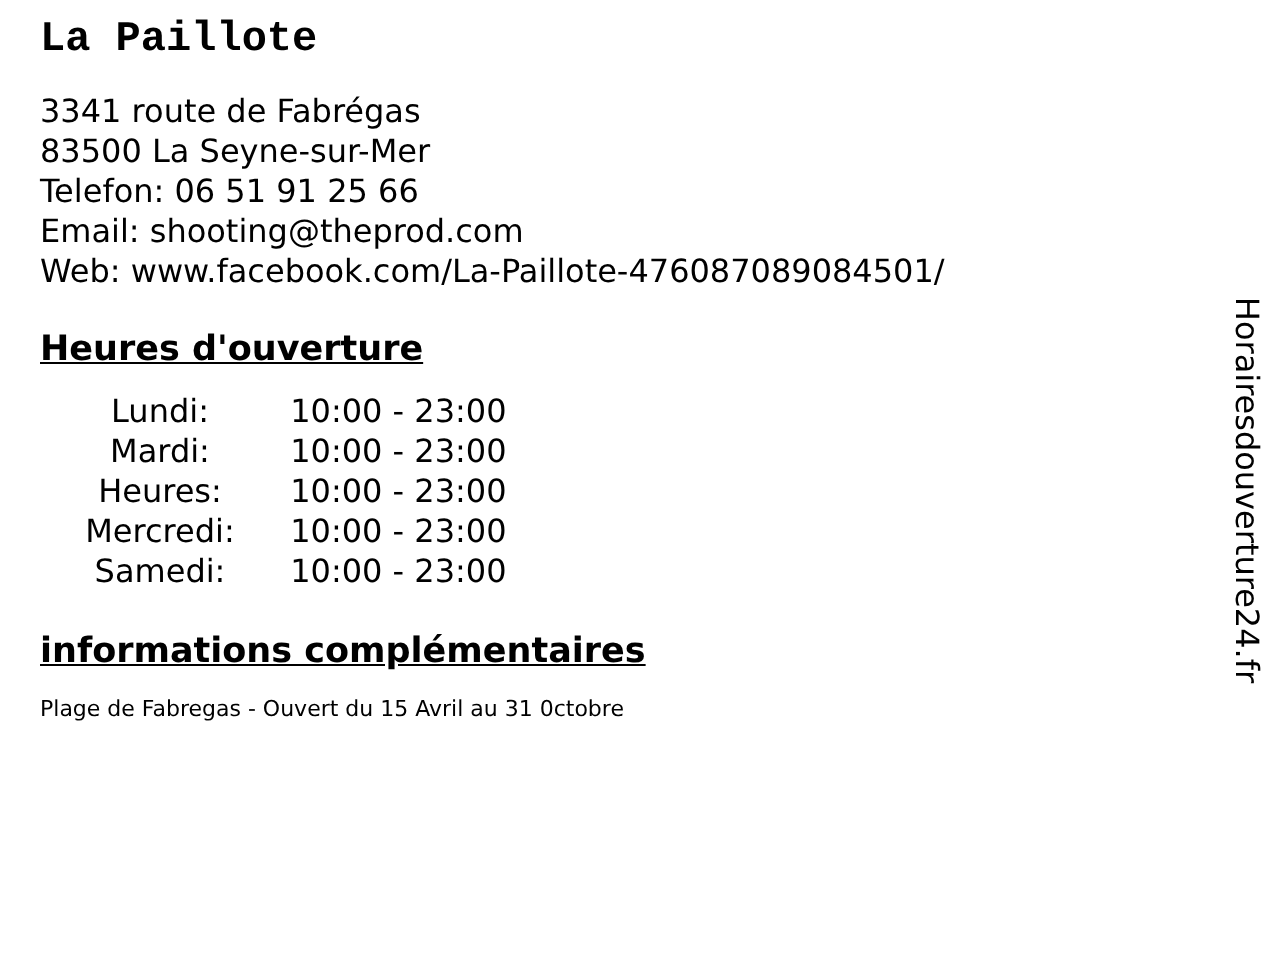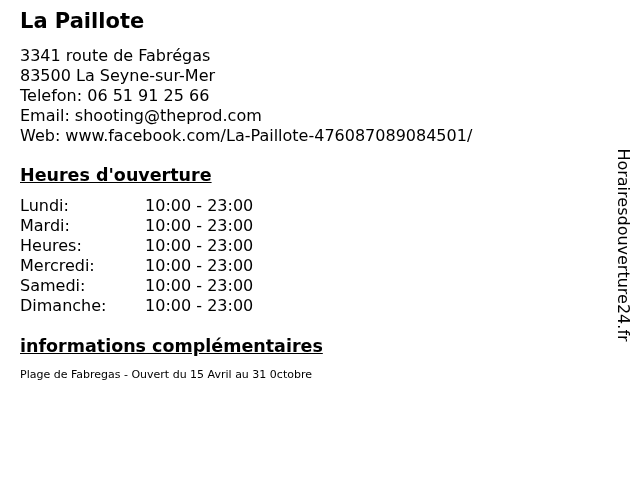--- a/index.html
+++ b/index.html
@@ -16,20 +16,21 @@
     position: absolute;
     left: 20px;
     top: 8px;
     width: 560px;
   }
   h1.title {
     font-size: 21px;
     font-weight: bold;
     line-height: 26px;
     margin: 0 0 12px 0;
+    font-family: Liberation Mono, monospace;
   }
   .contact div {
     font-size: 16px;
     line-height: 20px;
     white-space: nowrap;
   }
   h2.section-heading {
     font-size: 17.5px;
     font-weight: bold;
     line-height: 22px;
@@ -40,20 +41,21 @@
     margin-top: 10px;
   }
   .hours .row {
     font-size: 16px;
     line-height: 20px;
     white-space: nowrap;
   }
   .hours .day {
     display: inline-block;
     width: 120px;
+    text-align: center;
   }
   h2.extra-heading {
     margin-top: 19px;
   }
   .extra-text {
     margin-top: 8px;
     font-size: 11px;
     line-height: 20px;
     white-space: nowrap;
   }
@@ -100,24 +102,20 @@
       <span class="time">10:00 - 23:00</span>
     </div>
     <div class="row">
       <span class="day">Mercredi:</span>
       <span class="time">10:00 - 23:00</span>
     </div>
     <div class="row">
       <span class="day">Samedi:</span>
       <span class="time">10:00 - 23:00</span>
     </div>
-    <div class="row">
-      <span class="day">Dimanche:</span>
-      <span class="time">10:00 - 23:00</span>
-    </div>
   </div>
 
   <h2 class="section-heading extra-heading">informations complémentaires</h2>
 
   <div class="extra-text">Plage de Fabregas - Ouvert du 15 Avril au 31 0ctobre</div>
 
 </div>
 
 <div class="watermark">Horairesdouverture24.fr</div>
 

